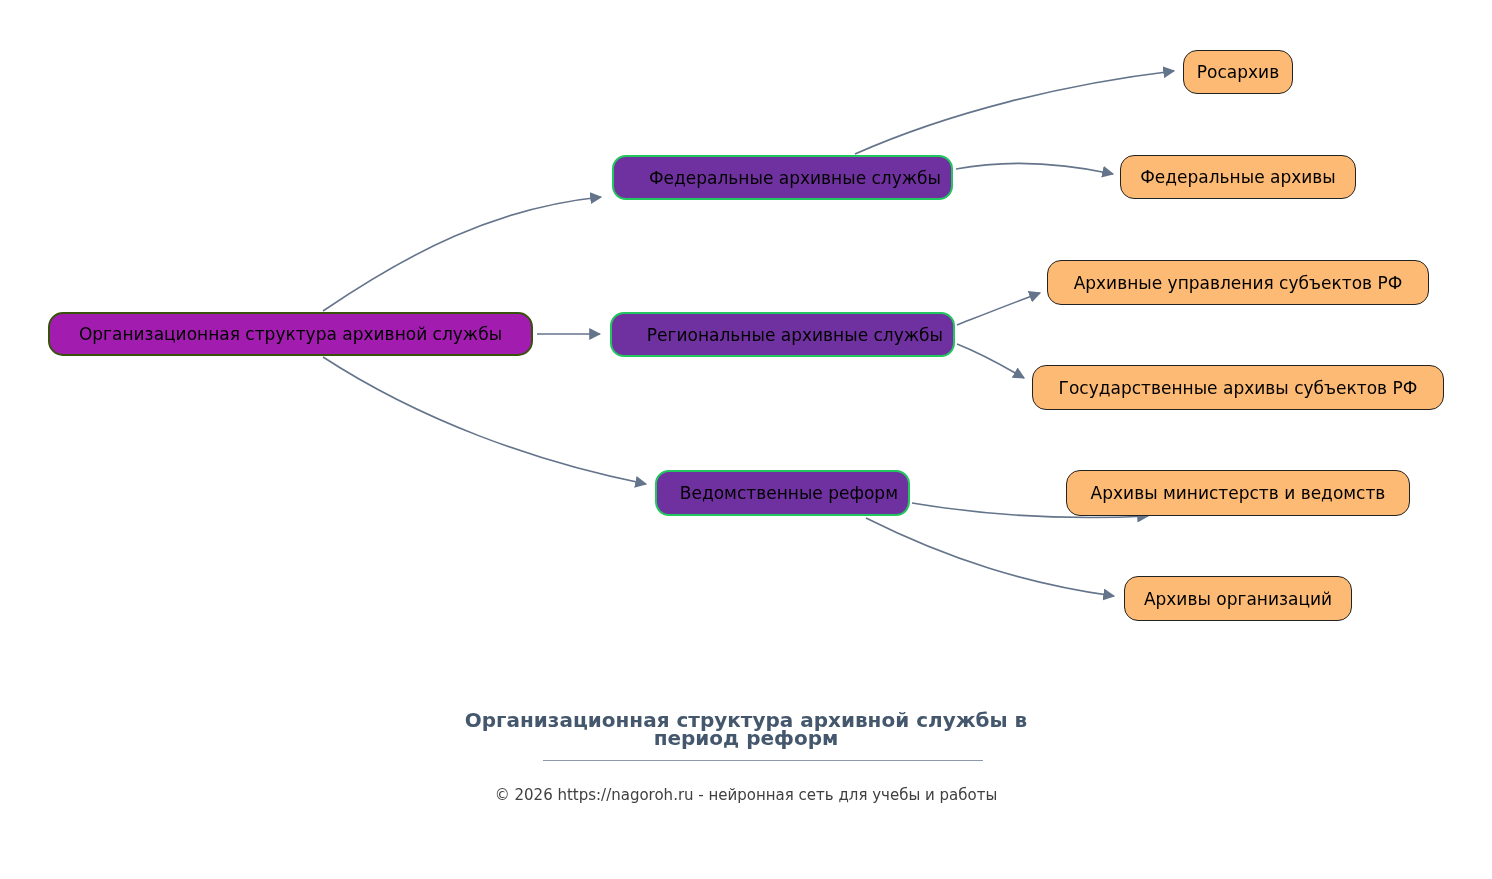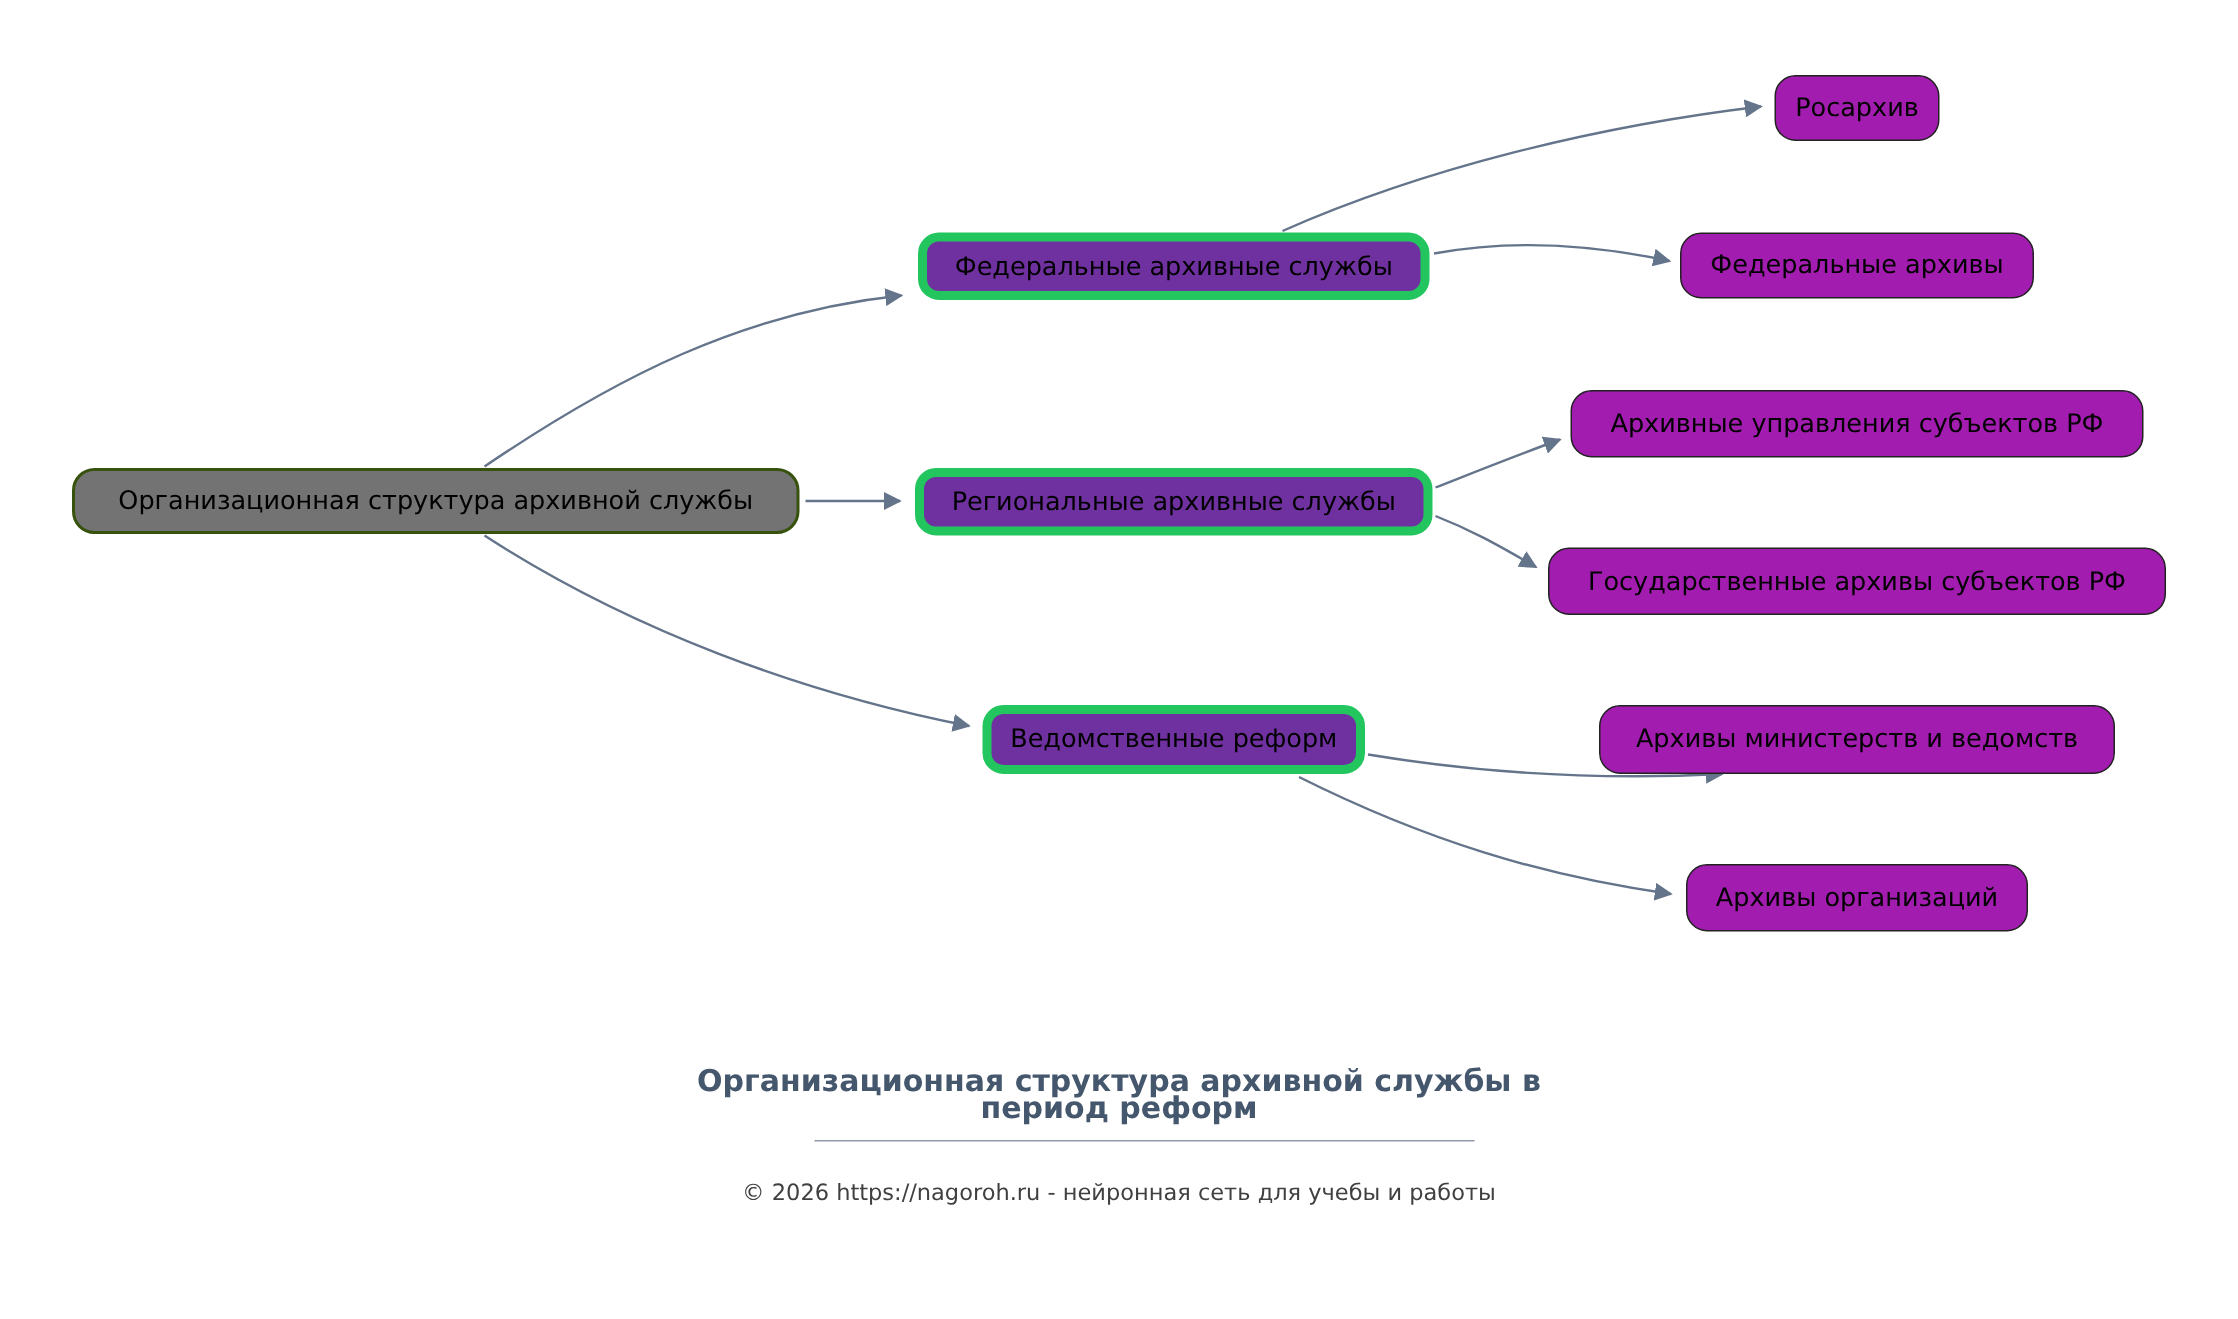--- a/index.html
+++ b/index.html
@@ -28,30 +28,31 @@
     align-items: center;
     justify-content: center;
     white-space: nowrap;
     font-size: 17px;
     color: #000000;
     border-radius: 14px;
     box-sizing: border-box;
     padding: 0 10px;
   }
   .node-root {
-    background: #737373;
+    background: #a21caf;
     border: 2px solid #37520d;
     border-radius: 15px;
   }
   .node-branch {
     background: #7031a0;
-    border: 6px solid #22c55e;
+    border: 2px solid #22c55e;
+    justify-content: flex-end;
   }
   .node-leaf {
-    background: #a21caf;
+    background: #fdba74;
     border: 1.5px solid #222222;
   }
   .footer {
     position: absolute;
     left: 0;
     width: 100%;
     text-align: center;
   }
   .footer-title {
     top: 699px;

